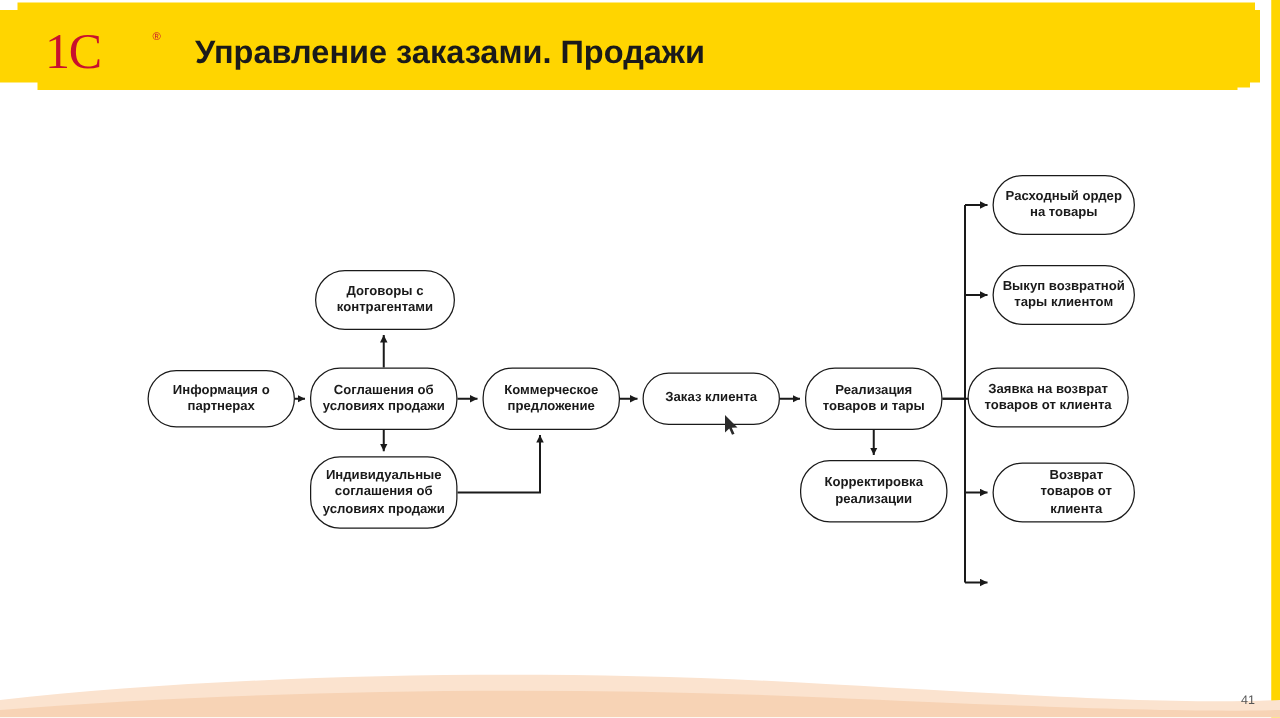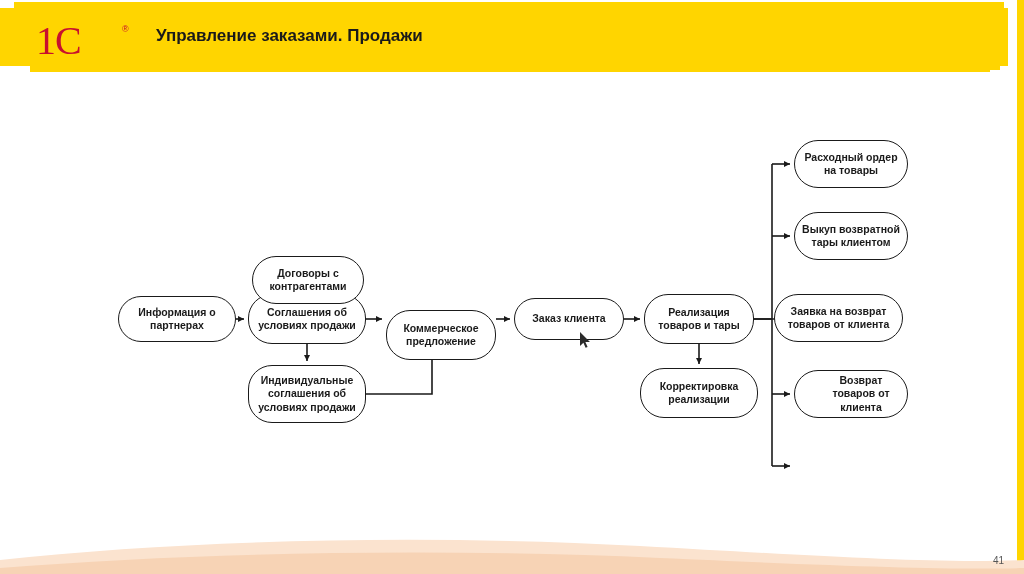--- a/index.html
+++ b/index.html
@@ -43,21 +43,21 @@
     font-size:40px; font-weight:normal; color:#c8102e;
     letter-spacing:-1px;
     line-height:38px;
   }
   .logo-reg{
     position:absolute; left:86px; top:2px;
     font-size:9px; color:#c8102e;
   }
   .header-title{
     position:absolute; left:156px; top:26px;
-    font-size:17px; font-weight:bold; color:#1a1a1a;
+    font-size:26px; font-weight:bold; color:#1a1a1a;
     white-space:nowrap;
     text-align:center;
   }
   
   .right-accent{
     position:absolute; right:0; top:0; width:7px; height:574px;
     background:#ffd500;
   }
   
   .footer-curve{
@@ -158,26 +158,26 @@
         <path d="M772,156 L790,156"></path>
         <path d="M772,314 L790,314"></path>
         <path d="M772,386 L790,386"></path>
       </g>
     </svg>
 
     <div class="node" style="left:118px;top:216px;width:118px;height:46px;">Информация о
 партнерах</div>
     <div class="node" style="left:248px;top:214px;width:118px;height:50px;">Соглашения об
 условиях продажи</div>
-    <div class="node" style="left:252px;top:136px;width:112px;height:48px;margin-top:40px;">Договоры с
+    <div class="node" style="left:252px;top:136px;width:112px;height:48px;">Договоры с
 контрагентами</div>
     <div class="node" style="left:248px;top:285px;width:118px;height:58px;">Индивидуальные
 соглашения об
 условиях продажи</div>
-    <div class="node" style="left:386px;top:214px;width:110px;height:50px;margin-top:16px;">Коммерческое
+    <div class="node" style="left:386px;top:214px;width:110px;height:50px;">Коммерческое
 предложение</div>
     <div class="node" style="left:514px;top:218px;width:110px;height:42px;">Заказ клиента</div>
     <div class="node" style="left:644px;top:214px;width:110px;height:50px;">Реализация
 товаров и тары</div>
     <div class="node" style="left:640px;top:288px;width:118px;height:50px;">Корректировка
 реализации</div>
     <div class="node" style="left:794px;top:60px;width:114px;height:48px;">Расходный ордер
 на товары</div>
     <div class="node" style="left:794px;top:132px;width:114px;height:48px;">Выкуп возвратной
 тары клиентом</div>

